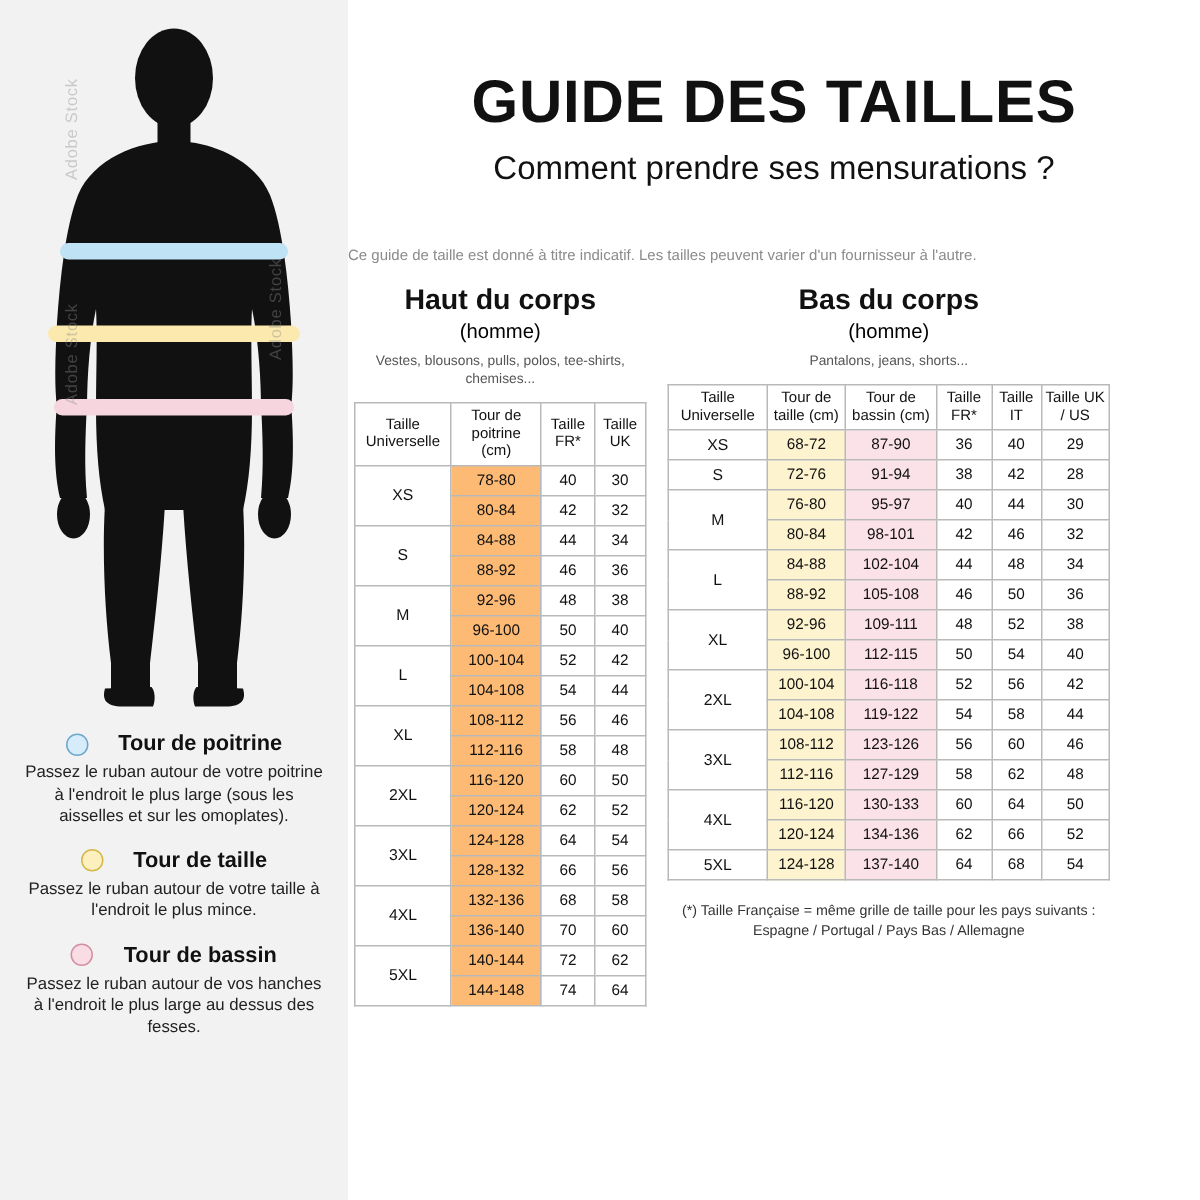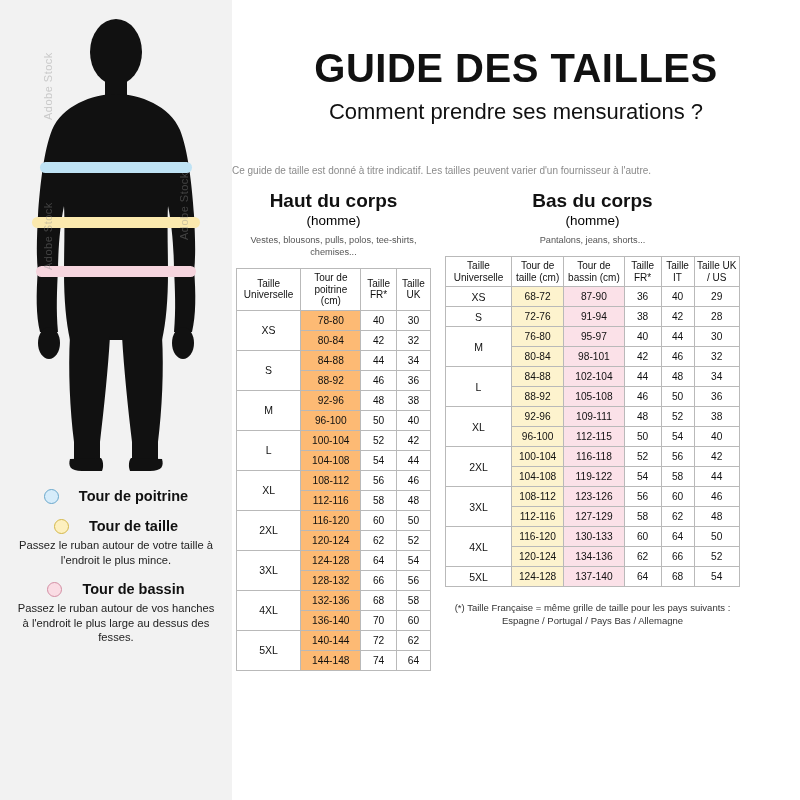--- a/index.html
+++ b/index.html
@@ -146,20 +146,21 @@
       <div class="wm" style="left:42px; top:260px;">Adobe Stock</div>
       <div class="wm" style="left:178px; top:230px;">Adobe Stock</div>
     </div>
 
     <div class="legend">
       <div class="legend-block">
         <div class="legend-title">
           <span class="dot chest"></span>
           <span>Tour de poitrine</span>
         </div>
+        <div class="legend-text">Passez le ruban autour de votre poitrine à l'endroit le plus large (sous les aisselles et sur les omoplates).</div>
       </div>
       <div class="legend-block">
         <div class="legend-title">
           <span class="dot waist"></span>
           <span>Tour de taille</span>
         </div>
         <div class="legend-text">Passez le ruban autour de votre taille à l'endroit le plus mince.</div>
       </div>
       <div class="legend-block">
         <div class="legend-title">

